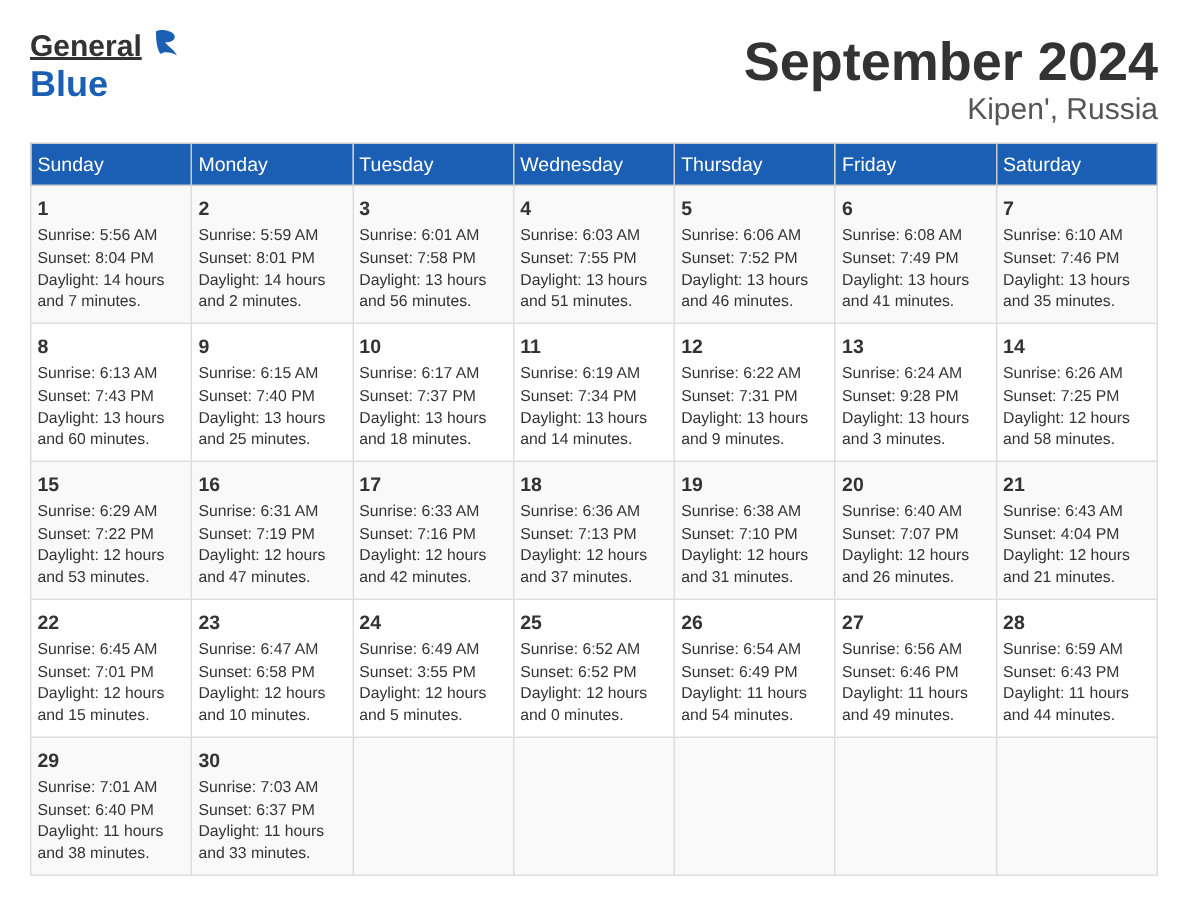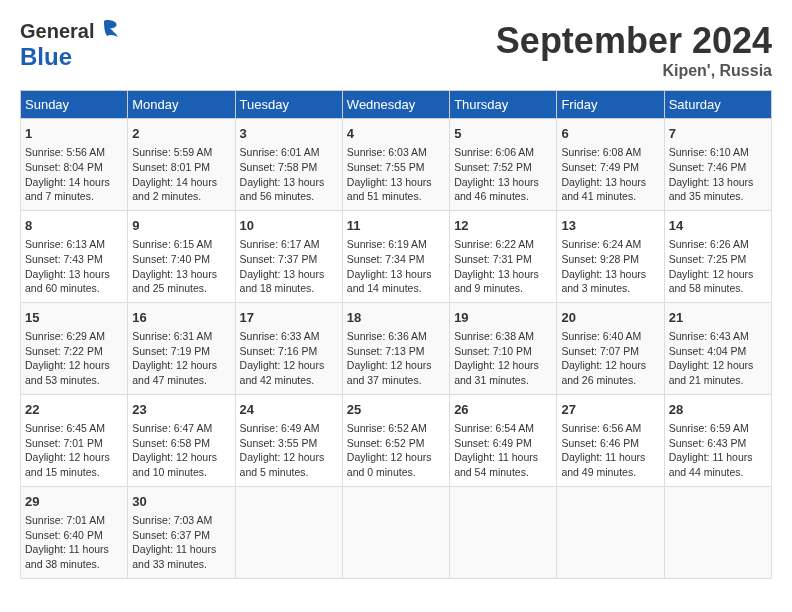--- a/index.html
+++ b/index.html
@@ -24,22 +24,22 @@
     .title-block {
       text-align: right;
     }
     .title-block h1 {
       font-size: 36px;
       font-weight: bold;
       color: #333;
       margin-left: 40px;
     }
     .title-block h2 {
-      font-size: 16px;
-      font-weight: bold;
+      font-size: 20px;
+      font-weight: normal;
       color: #555;
     }
     table {
       width: 100%;
       border-collapse: collapse;
       font-size: 11px;
     }
     thead tr th {
       background-color: #1a5fb4;
       color: white;
@@ -72,20 +72,21 @@
       background: #f9f9f9 !important;
     }
     .logo-wrapper {
       display: flex;
       align-items: center;
     }
     .logo-general {
       font-size: 20px;
       font-weight: bold;
       color: #333;
+      text-decoration: underline;
     }
     .logo-blue-text {
       font-size: 24px;
       font-weight: bold;
       color: #1a5fb4;
     }
   </style>
 </head>
 <body>
 

